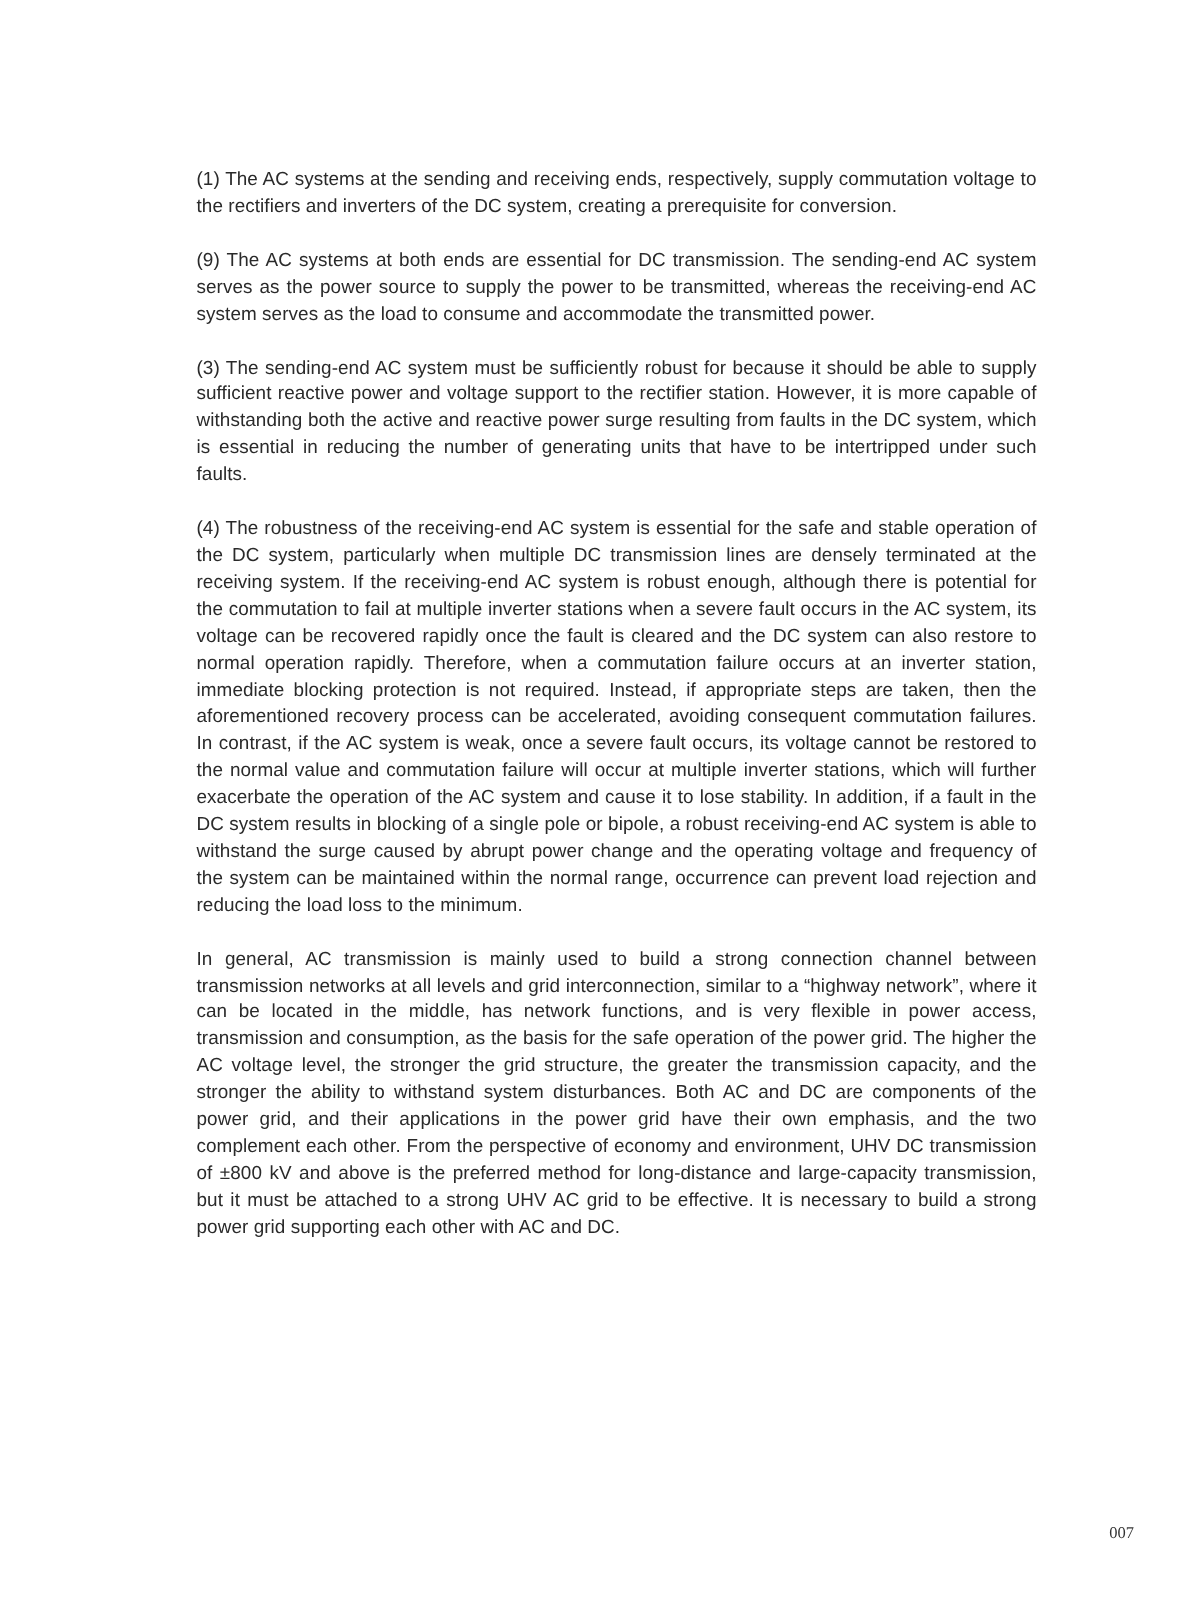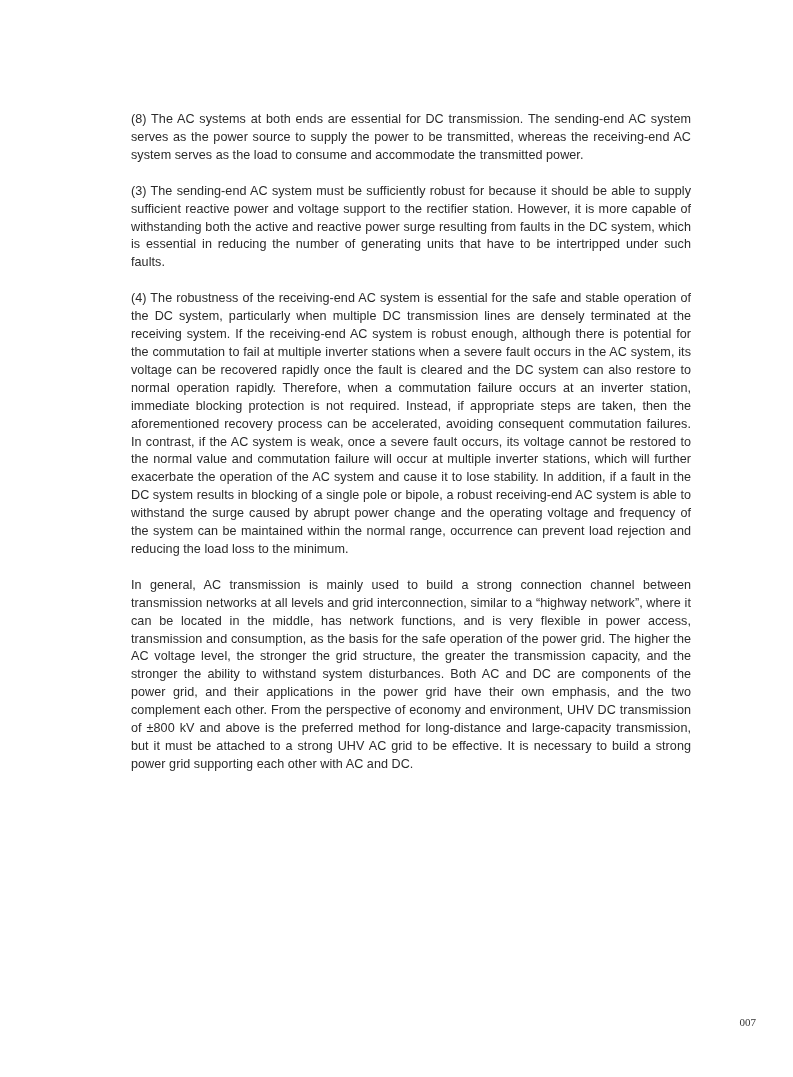--- a/index.html
+++ b/index.html
@@ -34,19 +34,20 @@
       top: 1016px;
       font-size: 11px;
       color: #333333;
       font-family: Liberation Serif, serif;
     }
   </style>
 </head>
 <body>
 
 <div class="page">
-  <p class="para">(8) The AC systems at both ends are essential for DC transmission. The sending-end AC system serves as the power source to supply the power to be transmitted, whereas the receiving-end AC system serves as the load to consume and accommodate the transmitted power.</p>
+  <p class="para">(1) The AC systems at the sending and receiving ends, respectively, supply commutation voltage to the rectifiers and inverters of the DC system, creating a prerequisite for conversion.</p>
+  <p class="para">(9) The AC systems at both ends are essential for DC transmission. The sending-end AC system serves as the power source to supply the power to be transmitted, whereas the receiving-end AC system serves as the load to consume and accommodate the transmitted power.</p>
   <p class="para">(3) The sending-end AC system must be sufficiently robust for because it should be able to supply sufficient reactive power and voltage support to the rectifier station. However, it is more capable of withstanding both the active and reactive power surge resulting from faults in the DC system, which is essential in reducing the number of generating units that have to be intertripped under such faults.</p>
   <p class="para">(4) The robustness of the receiving-end AC system is essential for the safe and stable operation of the DC system, particularly when multiple DC transmission lines are densely terminated at the receiving system. If the receiving-end AC system is robust enough, although there is potential for the commutation to fail at multiple inverter stations when a severe fault occurs in the AC system, its voltage can be recovered rapidly once the fault is cleared and the DC system can also restore to normal operation rapidly. Therefore, when a commutation failure occurs at an inverter station, immediate blocking protection is not required. Instead, if appropriate steps are taken, then the aforementioned recovery process can be accelerated, avoiding consequent commutation failures. In contrast, if the AC system is weak, once a severe fault occurs, its voltage cannot be restored to the normal value and commutation failure will occur at multiple inverter stations, which will further exacerbate the operation of the AC system and cause it to lose stability. In addition, if a fault in the DC system results in blocking of a single pole or bipole, a robust receiving-end AC system is able to withstand the surge caused by abrupt power change and the operating voltage and frequency of the system can be maintained within the normal range, occurrence can prevent load rejection and reducing the load loss to the minimum.</p>
   <p class="para">In general, AC transmission is mainly used to build a strong connection channel between transmission networks at all levels and grid interconnection, similar to a “highway network”, where it can be located in the middle, has network functions, and is very flexible in power access, transmission and consumption, as the basis for the safe operation of the power grid. The higher the AC voltage level, the stronger the grid structure, the greater the transmission capacity, and the stronger the ability to withstand system disturbances. Both AC and DC are components of the power grid, and their applications in the power grid have their own emphasis, and the two complement each other. From the perspective of economy and environment, UHV DC transmission of ±800 kV and above is the preferred method for long-distance and large-capacity transmission, but it must be attached to a strong UHV AC grid to be effective. It is necessary to build a strong power grid supporting each other with AC and DC.</p>
 </div>
 
 <div class="page-number">007</div>
 
 </body></html>

